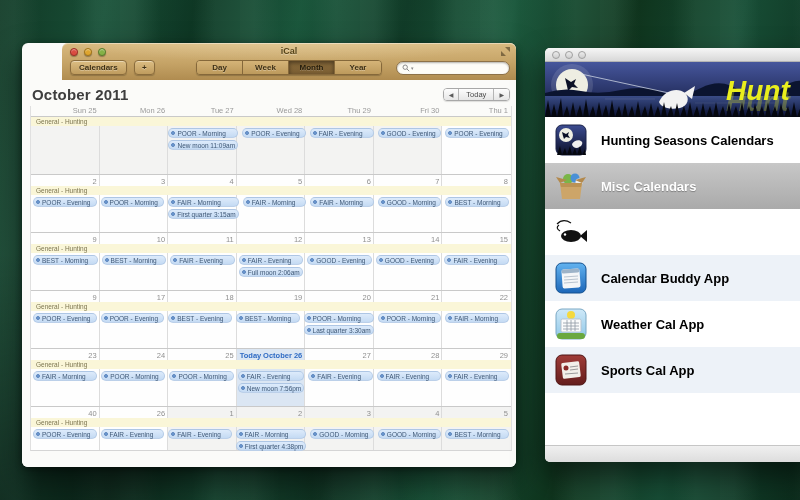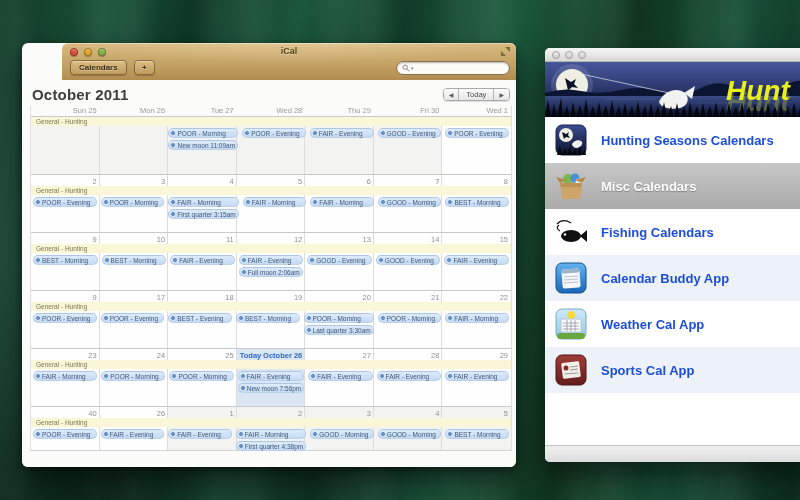--- a/index.html
+++ b/index.html
@@ -77,21 +77,21 @@
     box-shadow:0 14px 30px rgba(0,0,0,.55); }
   .htitle { height:14px; background:linear-gradient(#f6f6f6,#d8d8d8); border-bottom:1px solid #b4b4b4;
     border-radius:5px 5px 0 0; display:flex; align-items:center; padding-left:7px; gap:5px; }
   .hdot { width:8px; height:8px; border-radius:50%; border:1px solid #a0a0a0; background:linear-gradient(#ececec,#cfcfcf); }
   .hbanner { height:55px; display:block; }
   .hlist { }
   .hrow { height:46px; display:flex; align-items:center; padding-left:10px; gap:14px; background:#fff; }
   .hrow.alt { background:#edf2f8; }
   .hrow.selected { background:linear-gradient(#c7c7c7,#aaaaaa); }
   .hicon { width:32px; height:32px; flex:none; display:block; }
-  .hlabel { font-size:13px; font-weight:bold; color:#1d4ed8; }
+  .hlabel { font-size:13px; font-weight:bold; color:#000000; }
   .selected .hlabel { color:#fff; text-shadow:0 1px 1px rgba(0,0,0,.3); }
   .hfooter { position:absolute; bottom:0; left:0; right:0; height:17px; background:linear-gradient(#f0f0f0,#dddddd);
     border-top:1px solid #c6c6c6; border-radius:0 0 5px 5px; }
 </style>
 </head>
 <body>
 
 <div class="ical">
   <div class="lhead">
     <div class="titlebar">
@@ -102,20 +102,26 @@
       </div>
       <div class="wtitle">iCal</div>
       <svg class="fsicon" viewBox="0 0 9 9">
         <polygon points="9,0 9,5 4,0" fill="#6b5836"></polygon>
           <polygon points="0,9 0,4 5,9" fill="#6b5836"></polygon>
       </svg>
     </div>
     <div class="toolbar">
       <div class="lbtn btn-cal">Calendars</div>
       <div class="lbtn btn-add">+</div>
+      <div class="seg">
+        <div>Day</div>
+        <div>Week</div>
+        <div class="sel">Month</div>
+        <div>Year</div>
+      </div>
       <div class="search">
         <svg width="8" height="8" viewBox="0 0 8 8">
           <circle cx="3.2" cy="3.2" r="2.2" fill="none" stroke="#8a8a8a" stroke-width="1"></circle>
           <line x1="5" y1="5" x2="7.2" y2="7.2" stroke="#8a8a8a" stroke-width="1"></line>
         </svg>
         <span class="chev">▾</span>
       </div>
     </div>
     <div class="stitch"></div>
   </div>
@@ -129,21 +135,21 @@
         <div class="arr">▶</div>
       </div>
     </div>
     <div class="dayhdr">
       <span>Sun 25</span>
       <span>Mon 26</span>
       <span>Tue 27</span>
       <span>Wed 28</span>
       <span>Thu 29</span>
       <span>Fri 30</span>
-      <span>Wed 1</span>
+      <span>Thu 1</span>
     </div>
     <div class="gridwrap" id="weeks">
         <div class="week">
           <div class="cellbg out" style="left: 0%;"></div>
           <div class="cellbg out" style="left: 14.2857%;"></div>
           <div class="cellbg out" style="left: 28.5714%;"></div>
           <div class="cellbg out" style="left: 42.8571%;"></div>
           <div class="cellbg out" style="left: 57.1429%;"></div>
           <div class="cellbg out" style="left: 71.4286%;"></div>
           <div class="cellbg" style="left: 85.7143%;"></div>
@@ -593,21 +599,20 @@
       <span class="hlabel">Misc Calendars</span>
     </div>
     <div class="hrow">
       <svg class="hicon" viewBox="0 0 32 32">
         <path d="M2 8 Q8 2 16 7" fill="none" stroke="#111" stroke-width="1.2"></path>
         <path d="M4 9 q-4 3 1 6" fill="none" stroke="#111" stroke-width="1.2"></path>
         <ellipse cx="16" cy="20" rx="10" ry="6" fill="#111"></ellipse>
         <polygon points="25,20 32,14 32,26" fill="#111"></polygon>
         <circle cx="10" cy="18.5" r="1.2" fill="#fff"></circle>
       </svg>
-      <span class="hlabel">Fishing Calendars</span>
     </div>
     <div class="hrow alt">
       <svg class="hicon" viewBox="0 0 32 32">
         <defs>
             <linearGradient id="i4" x1="0" y1="0" x2="0" y2="1">
               <stop offset="0" stop-color="#62b3f0"></stop>
               <stop offset="1" stop-color="#1c66b8"></stop>
             </linearGradient>
           </defs>
         <rect x="1" y="1" width="30" height="30" rx="6" fill="url(#i4)" stroke="#14518f"></rect>

